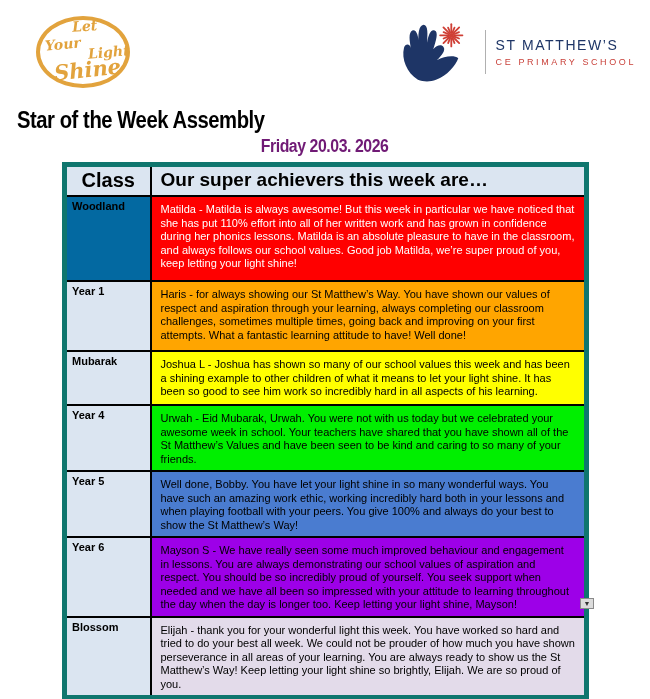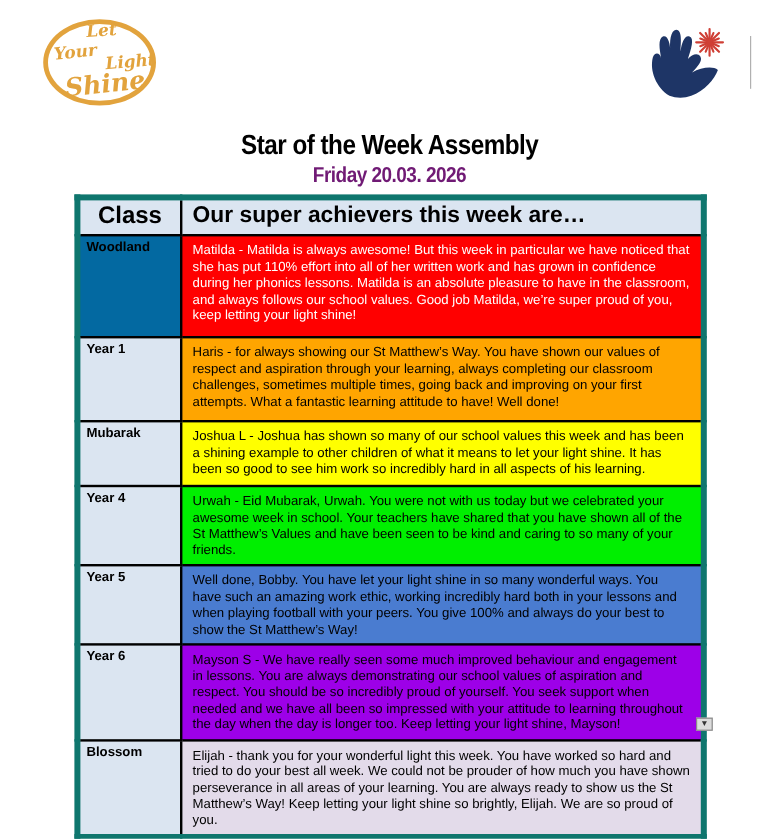--- a/index.html
+++ b/index.html
@@ -42,21 +42,21 @@
     white-space: nowrap;
   }
   .school-sub {
     font-size: 9px; letter-spacing: 2.6px; color: #c9413a; margin-top: 4px;
     white-space: nowrap;
   }
 
   
   .page-title {
     position: absolute; top: 107px; left: 0; width: 100%;
-    text-align: center; font-size: 23px; font-weight: bold; color: #000;
+    text-align: left; font-size: 23px; font-weight: bold; color: #000;
   }
   .page-title .squeeze, .page-date .squeeze {
     display: inline-block; transform: scaleX(0.88); transform-origin: center;
     letter-spacing: -0.5px;
   }
   .page-date {
     position: absolute; top: 136px; left: 0; width: 100%;
     text-align: center; font-size: 18px; font-weight: bold; color: #701a75;
   }
 
@@ -128,20 +128,24 @@
         <line x1="-1.5" y1="-3.7" x2="-4.6" y2="-11.1"></line>
         <line x1="0" y1="-4" x2="0" y2="-16"></line>
         <line x1="1.5" y1="-3.7" x2="4.6" y2="-11.1"></line>
         <line x1="2.8" y1="-2.8" x2="11.3" y2="-11.3"></line>
         <line x1="3.7" y1="-1.5" x2="11.1" y2="-4.6"></line>
         <circle cx="0" cy="0" r="3.4" fill="#cf3f35" stroke="none"></circle>
       </g>
     </svg>
   </span>
   <span class="logo-divider"></span>
+  <span>
+    <div class="school-name">ST MATTHEW’S</div>
+    <div class="school-sub">CE PRIMARY SCHOOL</div>
+  </span>
 </div>
 
 <div class="page-title">
   <span class="squeeze">Star of the Week Assembly</span>
 </div>
 <div class="page-date">
   <span class="squeeze">Friday 20.03. 2026</span>
 </div>
 
 <table class="achievers">

